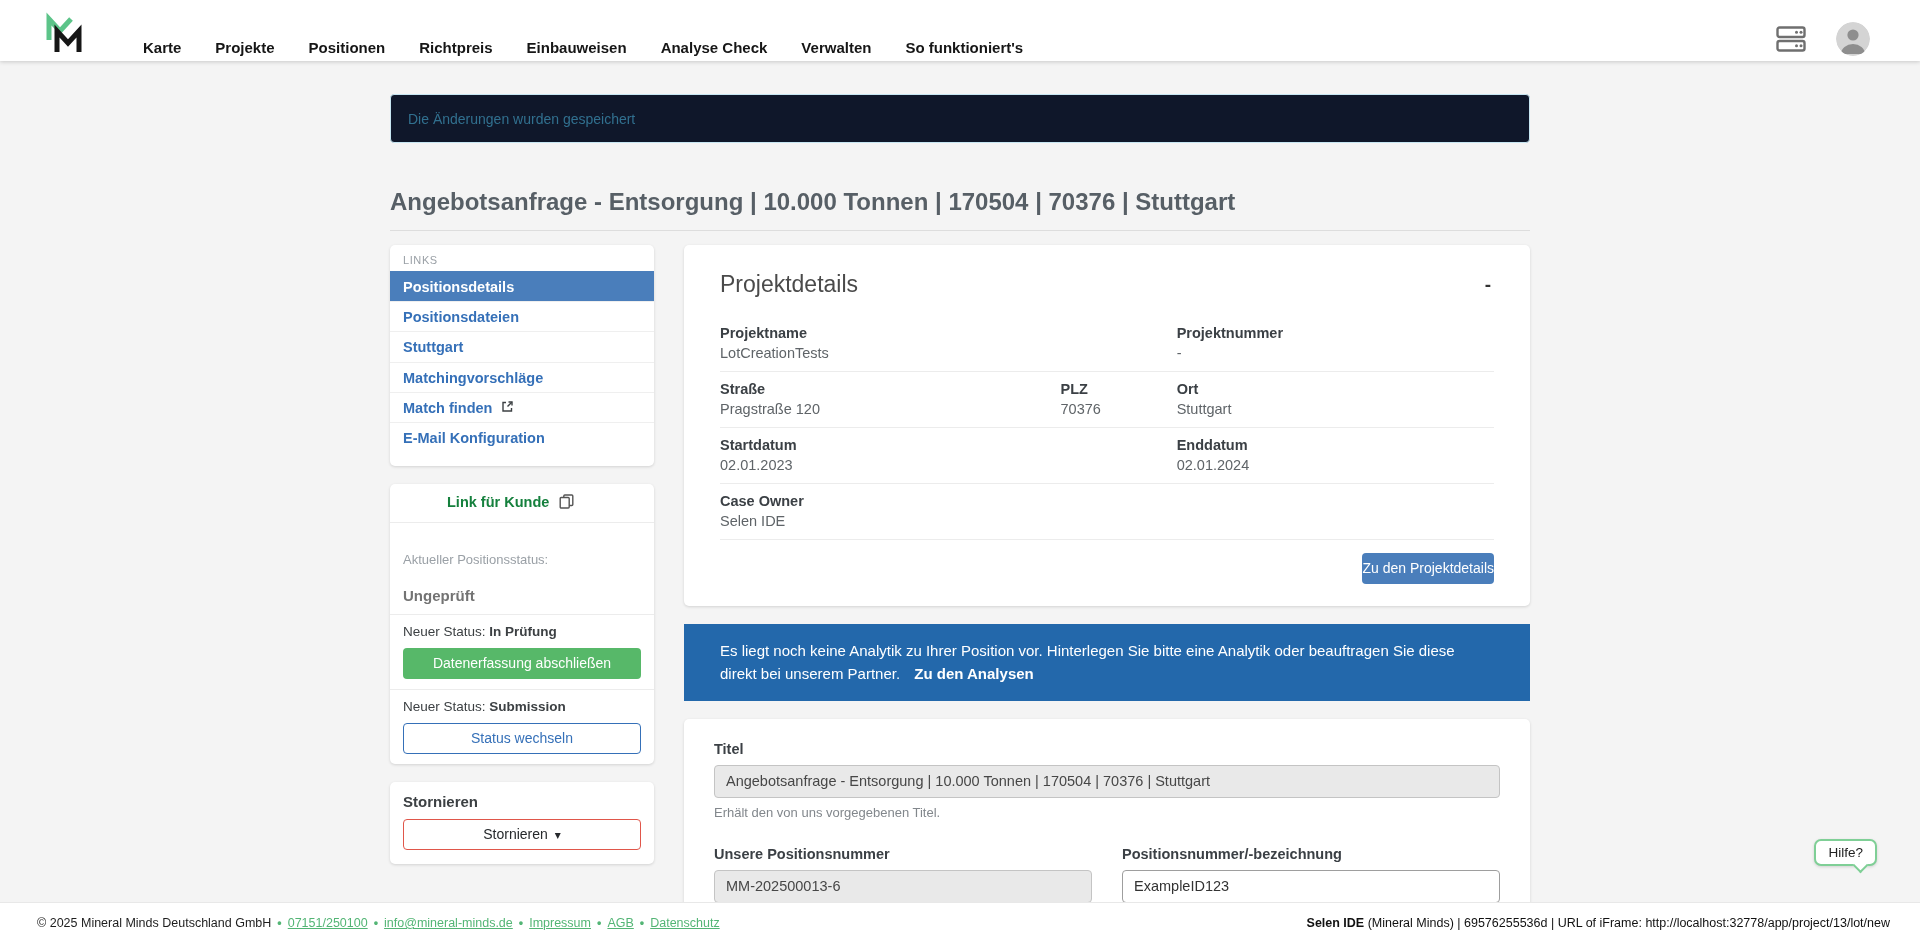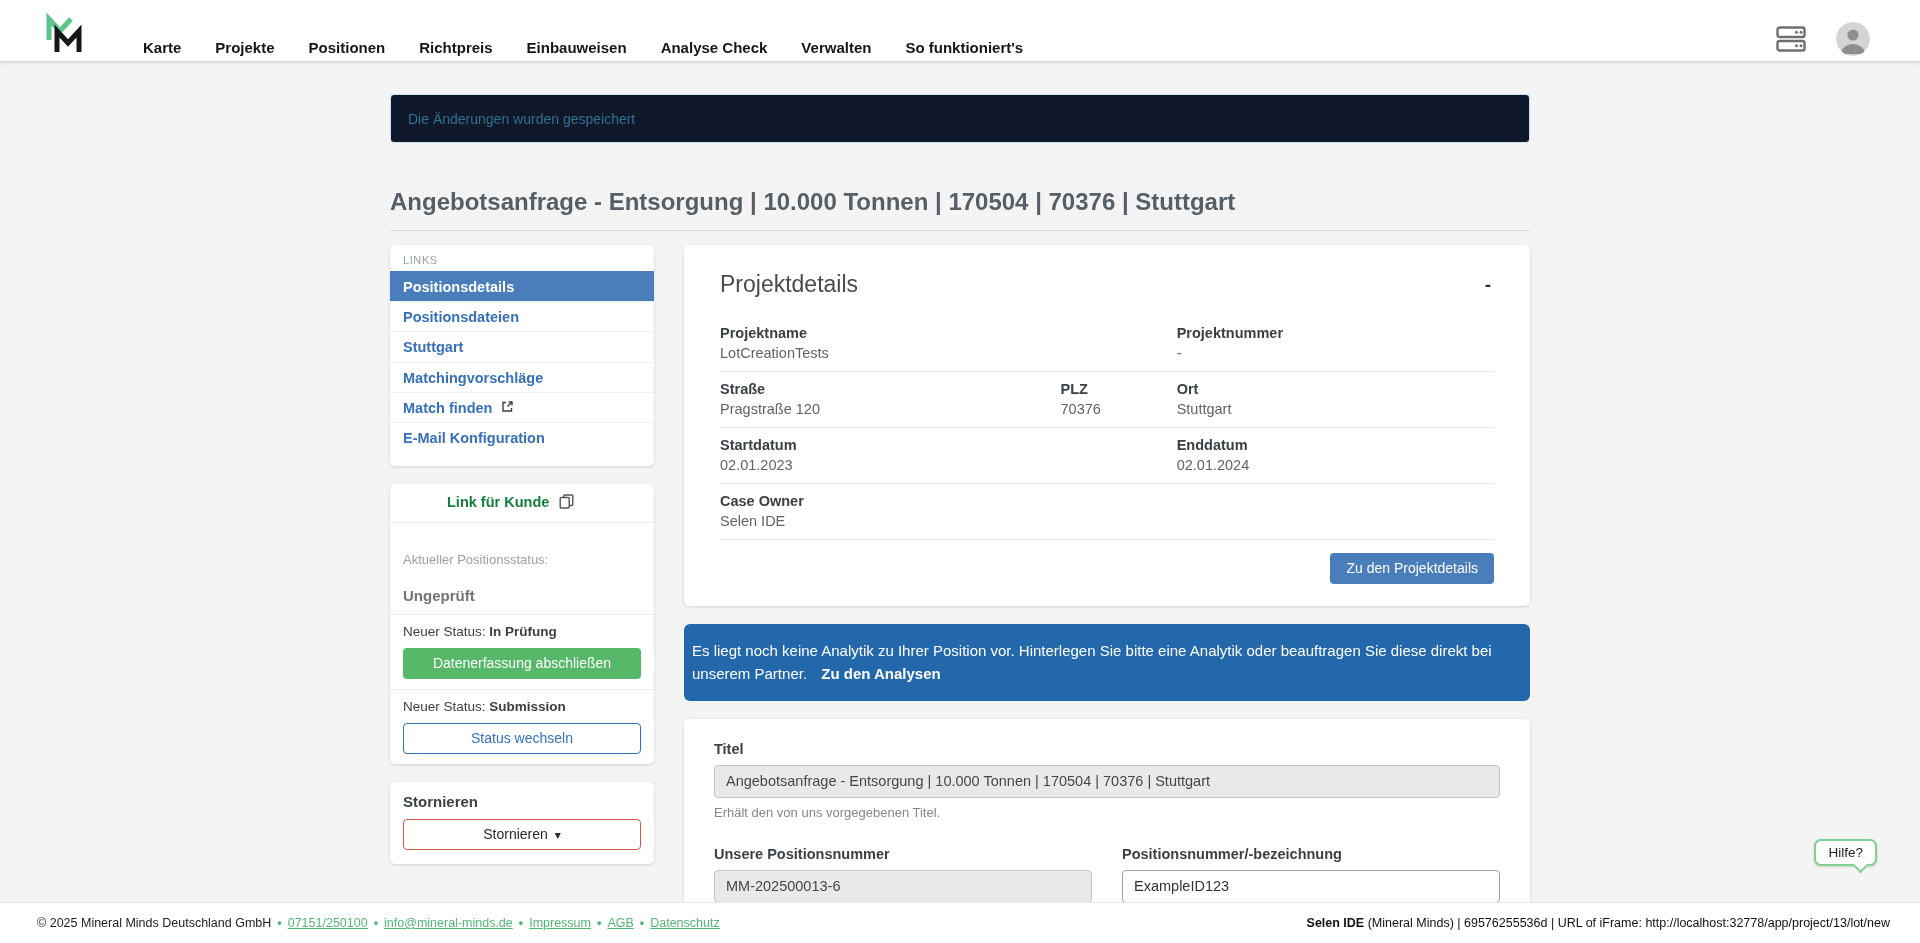--- a/index.html
+++ b/index.html
@@ -67,24 +67,24 @@
   .pd-head { display:flex; align-items:center; justify-content:space-between; padding:26px 0 18px; }
   .pd-title { font-size:23px; font-weight:400; color:#4a4a4a; }
   .pd-collapse { font-size:19px; font-weight:700; color:#333; cursor:pointer; line-height:1; padding:0 3px; }
   .pd-row { display:flex; padding:9px 0 10px; border-top:1px solid #ececec; }
   .pd-row.first { border-top:none; }
   .fld-label { font-size:14.5px; font-weight:700; color:#3b4045; }
   .fld-value { font-size:14.5px; color:#5f6468; margin-top:4px; }
   .c59 { width:59%; } .c41 { width:41%; } .c44 { width:44%; } .c15 { width:15%; } .c100 { width:100%; }
   .pd-footer { border-top:1px solid #ececec; padding:13px 0 22px; text-align:right; }
   .btn-primary { display:inline-block; background:#4a7ebb; color:#fff; border:none; border-radius:4px;
-                 height:31px; line-height:31px; padding:0 16px; font-size:14px;
+                 height:31px; line-height:31px; padding:0 0; font-size:14px;
                  font-family:"Liberation Sans", sans-serif; cursor:pointer; }
 
-  .banner { background:#2368ab; border-radius:6px; color:#fff; padding:15px 8px;
+  .banner { background:#2368ab; border-radius:0; color:#fff; padding:15px 36px;
             font-size:15px; line-height:1.55; }
   .banner-link { color:#fff; font-weight:700; margin-left:10px; cursor:pointer; }
 
   .form-card { padding:22px 30px 30px; }
   .form-label { font-size:14.5px; font-weight:700; color:#3b4045; margin-bottom:8px; }
   .text-input { width:100%; height:33px; border:1px solid #9e9e9e; border-radius:4px;
                 padding:0 11px; font-size:14.5px; color:#333; background:#fff;
                 font-family:"Liberation Sans", sans-serif; }
   .text-input:disabled { background:#e9e9e9; border-color:#c4c4c4; color:#474747; }
   .helper { font-size:13px; color:#82878c; margin-top:7px; }

